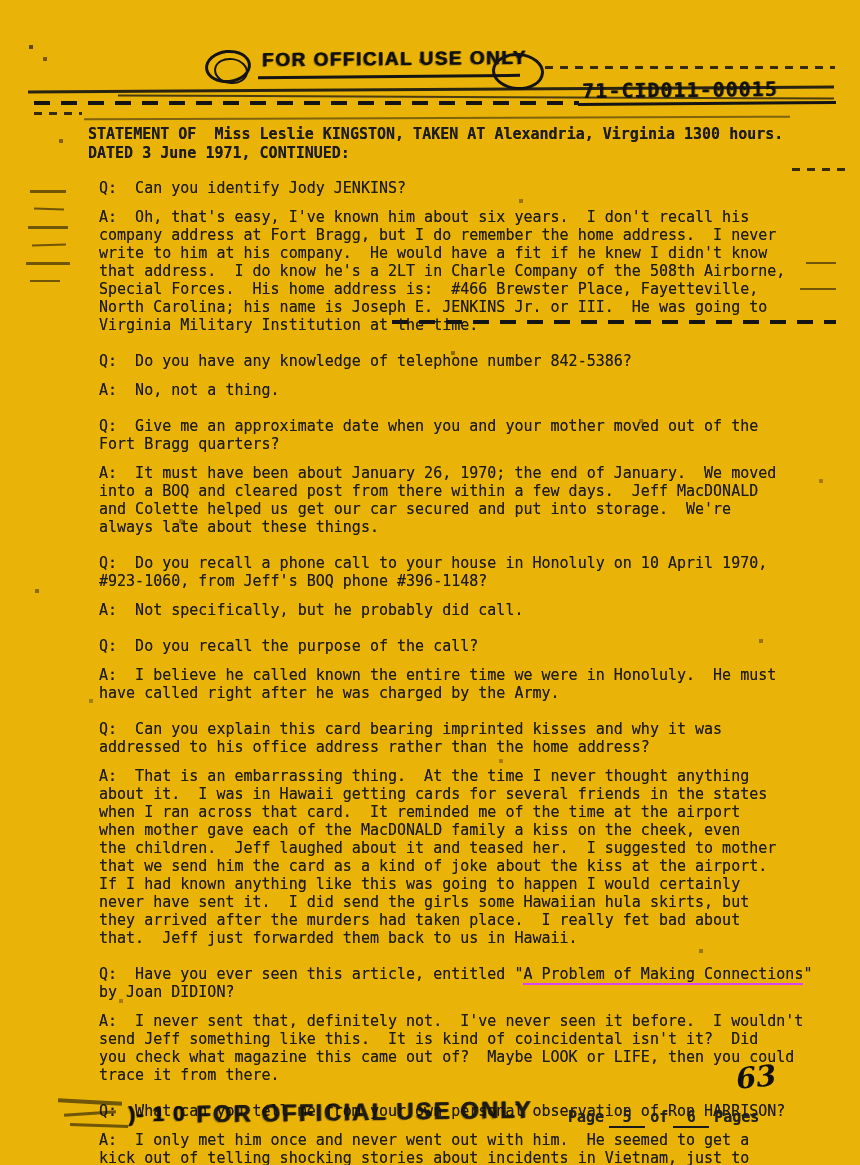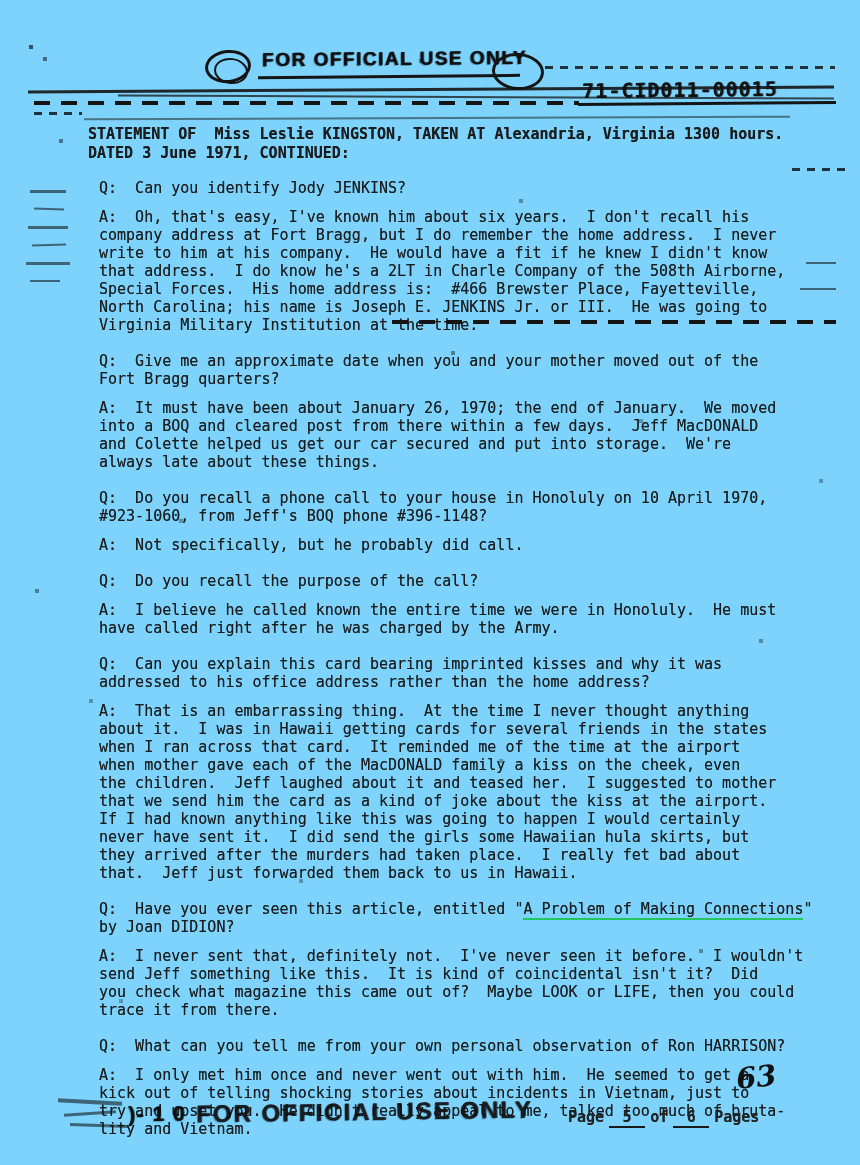--- a/index.html
+++ b/index.html
@@ -1,33 +1,33 @@
 <!DOCTYPE html>
 <html><head>
 <meta charset="utf-8">
 <style>
   html,body{margin:0;padding:0;background:#e8e8e6;}
   .page{
     position:relative;
     width:860px;height:1165px;
     margin:0 auto;
-    background:#7dd3fc;
+    background:#eab308;
     overflow:hidden;
     font-family:"DejaVu Sans Mono","Liberation Mono",monospace;
     color:#1c1c1c;
   }
   
   .body-flow{
     position:absolute;left:88px;top:168px;width:736px;
     font-size:15px;line-height:18px;
     text-shadow:0 0 .4px rgba(0,0,0,.55);
   }
   .qa{margin:0 0 18px 0;}
   .qa p{margin:11px;white-space:pre-wrap;}
-  .u{border-bottom:2px solid #22c55e;text-align:right;}
+  .u{border-bottom:2px solid #d946ef;text-align:right;}
   
   .stamp{
     font-family:"Liberation Sans",sans-serif;font-weight:700;color:#101010;
     letter-spacing:1.5px;
     text-shadow:1px 0 0 rgba(0,0,0,.55), -1px 1px 0 rgba(0,0,0,.25), 0 0 1px rgba(0,0,0,.4);
   }
   .stamp-top{position:absolute;left:262px;top:48px;font-size:19px;transform:rotate(-.5deg);}
   .circle{position:absolute;border:3px solid #141414;border-radius:50%;}
   .circle-l{left:205px;top:50px;width:40px;height:27px;transform:rotate(-6deg);}
   .circle-l2{left:214px;top:58px;width:30px;height:22px;border-width:2px;transform:rotate(8deg);}
@@ -113,20 +113,24 @@
       <p>Q:  Can you identify Jody JENKINS?</p>
       <p>A:  Oh, that's easy, I've known him about six years.  I don't recall his
 company address at Fort Bragg, but I do remember the home address.  I never
 write to him at his company.  He would have a fit if he knew I didn't know
 that address.  I do know he's a 2LT in Charle Company of the 508th Airborne,
 Special Forces.  His home address is:  #466 Brewster Place, Fayetteville,
 North Carolina; his name is Joseph E. JENKINS Jr. or III.  He was going to
 Virginia Military Institution at the time.</p>
     </div>
     <div class="qa">
+      <p>Q:  Do you have any knowledge of telephone number 842-5386?</p>
+      <p>A:  No, not a thing.</p>
+    </div>
+    <div class="qa">
       <p>Q:  Give me an approximate date when you and your mother moved out of the
 Fort Bragg quarters?</p>
       <p>A:  It must have been about January 26, 1970; the end of January.  We moved
 into a BOQ and cleared post from there within a few days.  Jeff MacDONALD
 and Colette helped us get our car secured and put into storage.  We're
 always late about these things.</p>
     </div>
     <div class="qa">
       <p>Q:  Do you recall a phone call to your house in Honoluly on 10 April 1970,
 #923-1060, from Jeff's BOQ phone #396-1148?</p>

